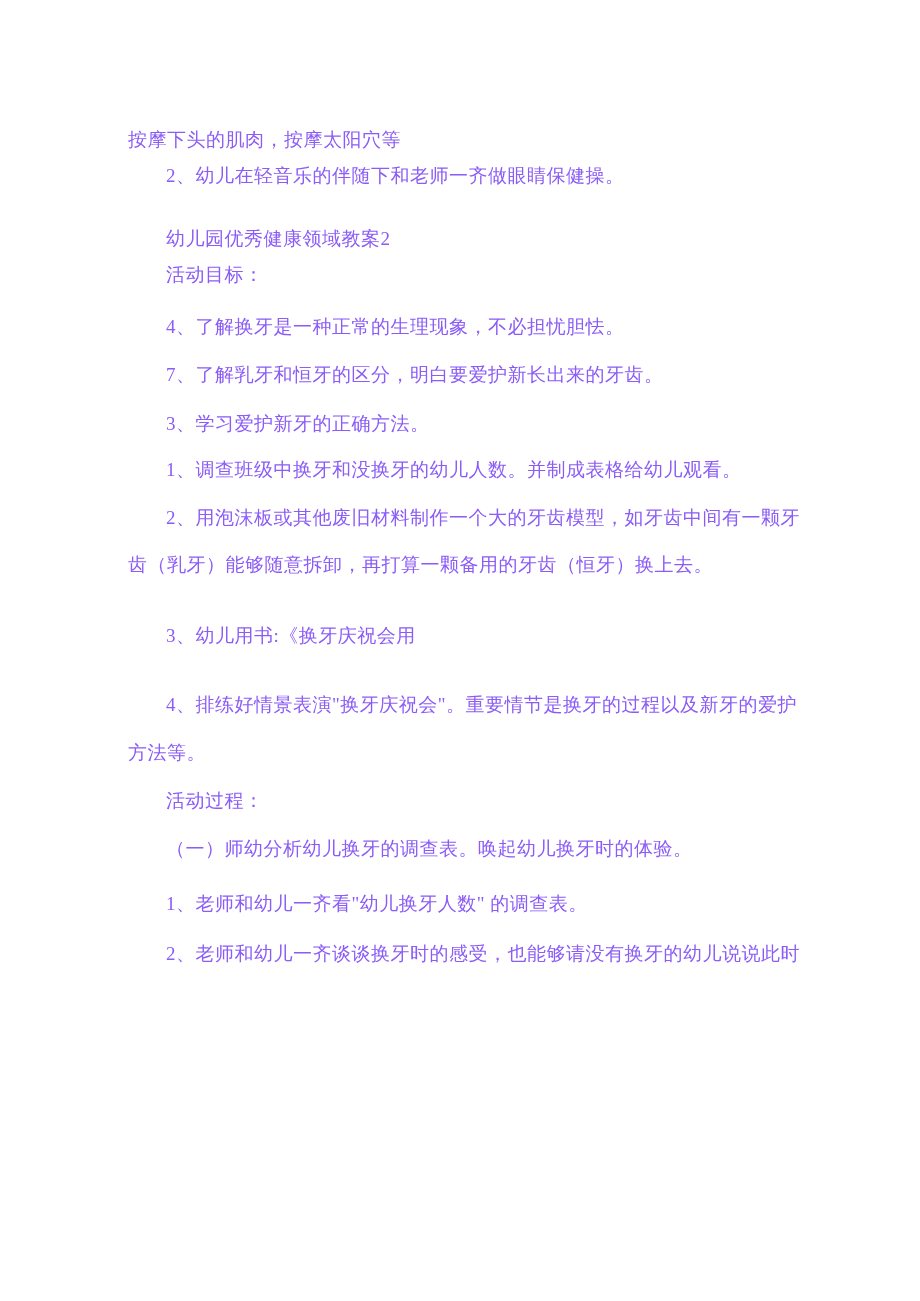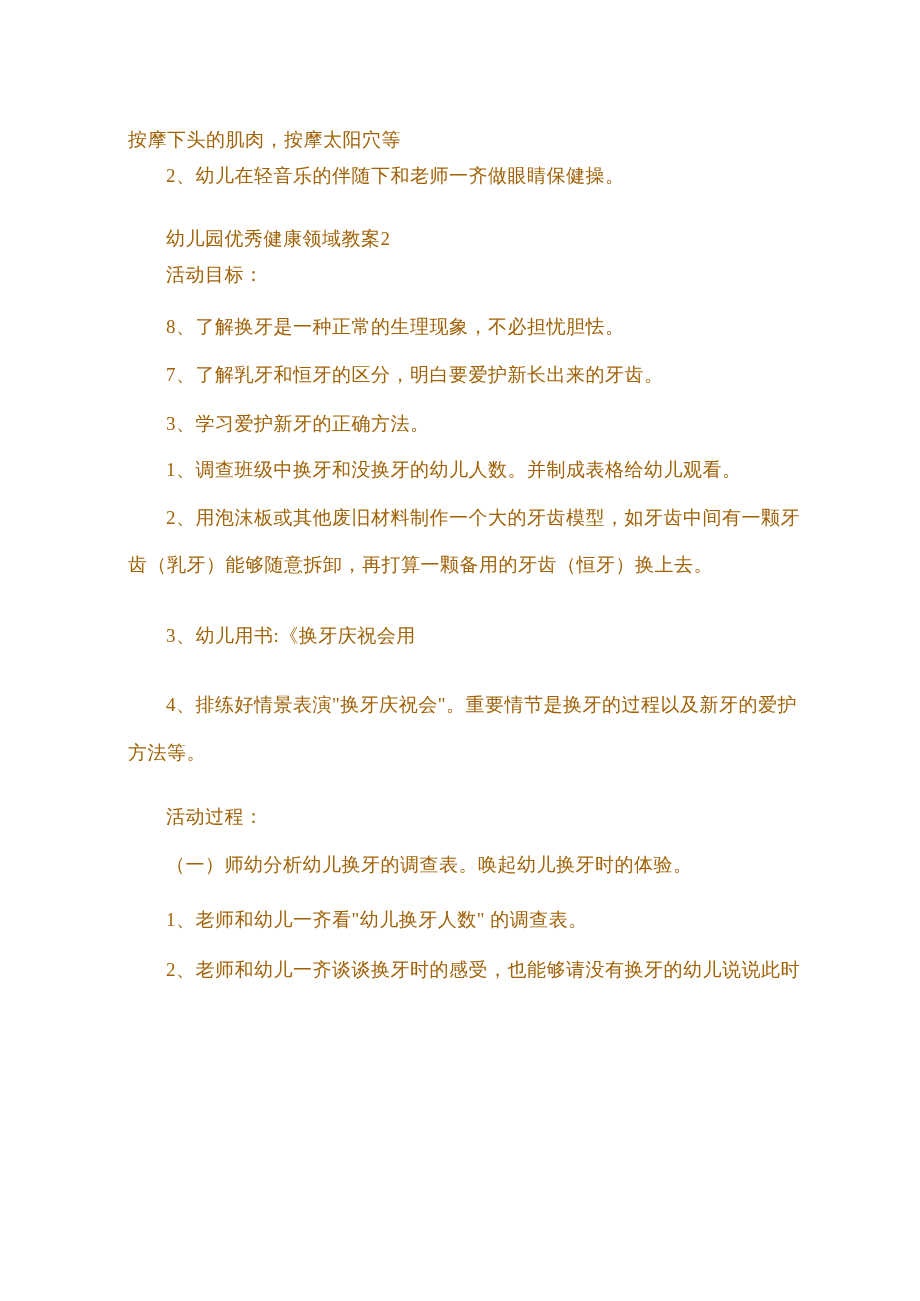--- a/index.html
+++ b/index.html
@@ -13,47 +13,47 @@
     overflow: hidden;
   }
   .page {
     box-sizing: border-box;
     width: 920px;
     height: 1301px;
     padding: 126px 126px 0 128px;
     background: #ffffff;
     font-family: "Liberation Serif", "DejaVu Serif", serif;
     font-size: 19px;
-    color: #a16207;
+    color: #8b5cf6;
   }
   .line {
     margin: 0;
     height: 28px;
     line-height: 28px;
     white-space: nowrap;
     letter-spacing: 0.5px;
   }
   .indent {
     text-indent: 2em;
   }
 </style>
 </head>
 <body>
 
 <div class="page">
   <p class="line" style="margin-top:0">按摩下头的肌肉，按摩太阳穴等</p>
   <p class="line indent" style="margin-top:8px">2、幼儿在轻音乐的伴随下和老师一齐做眼睛保健操。</p>
   <p class="line indent" style="margin-top:35px">幼儿园优秀健康领域教案2</p>
   <p class="line indent" style="margin-top:8px">活动目标：</p>
-  <p class="line indent" style="margin-top:24px">8、了解换牙是一种正常的生理现象，不必担忧胆怯。</p>
+  <p class="line indent" style="margin-top:24px">4、了解换牙是一种正常的生理现象，不必担忧胆怯。</p>
   <p class="line indent" style="margin-top:20px">7、了解乳牙和恒牙的区分，明白要爱护新长出来的牙齿。</p>
   <p class="line indent" style="margin-top:21px">3、学习爱护新牙的正确方法。</p>
   <p class="line indent" style="margin-top:18px">1、调查班级中换牙和没换牙的幼儿人数。并制成表格给幼儿观看。</p>
   <p class="line indent" style="margin-top:20px">2、用泡沫板或其他废旧材料制作一个大的牙齿模型，如牙齿中间有一颗牙</p>
   <p class="line" style="margin-top:19px">齿（乳牙）能够随意拆卸，再打算一颗备用的牙齿（恒牙）换上去。</p>
   <p class="line indent" style="margin-top:43px">3、幼儿用书:《换牙庆祝会用</p>
   <p class="line indent" style="margin-top:41px">4、排练好情景表演"换牙庆祝会"。重要情节是换牙的过程以及新牙的爱护</p>
   <p class="line" style="margin-top:20px">方法等。</p>
-  <p class="line indent" style="margin-top:36px">活动过程：</p>
+  <p class="line indent" style="margin-top:20px">活动过程：</p>
   <p class="line indent" style="margin-top:20px">（一）师幼分析幼儿换牙的调查表。唤起幼儿换牙时的体验。</p>
   <p class="line indent" style="margin-top:27px">1、老师和幼儿一齐看"幼儿换牙人数" 的调查表。</p>
   <p class="line indent" style="margin-top:22px">2、老师和幼儿一齐谈谈换牙时的感受，也能够请没有换牙的幼儿说说此时</p>
 </div>
 
 </body></html>

